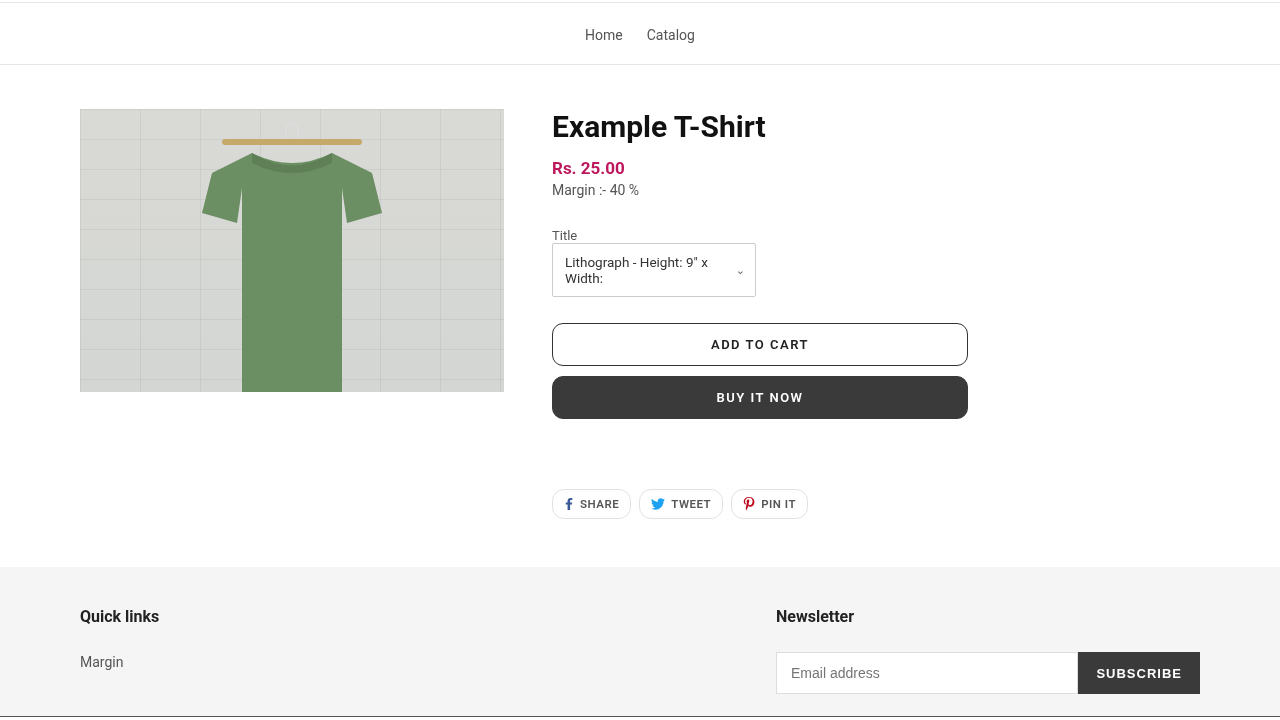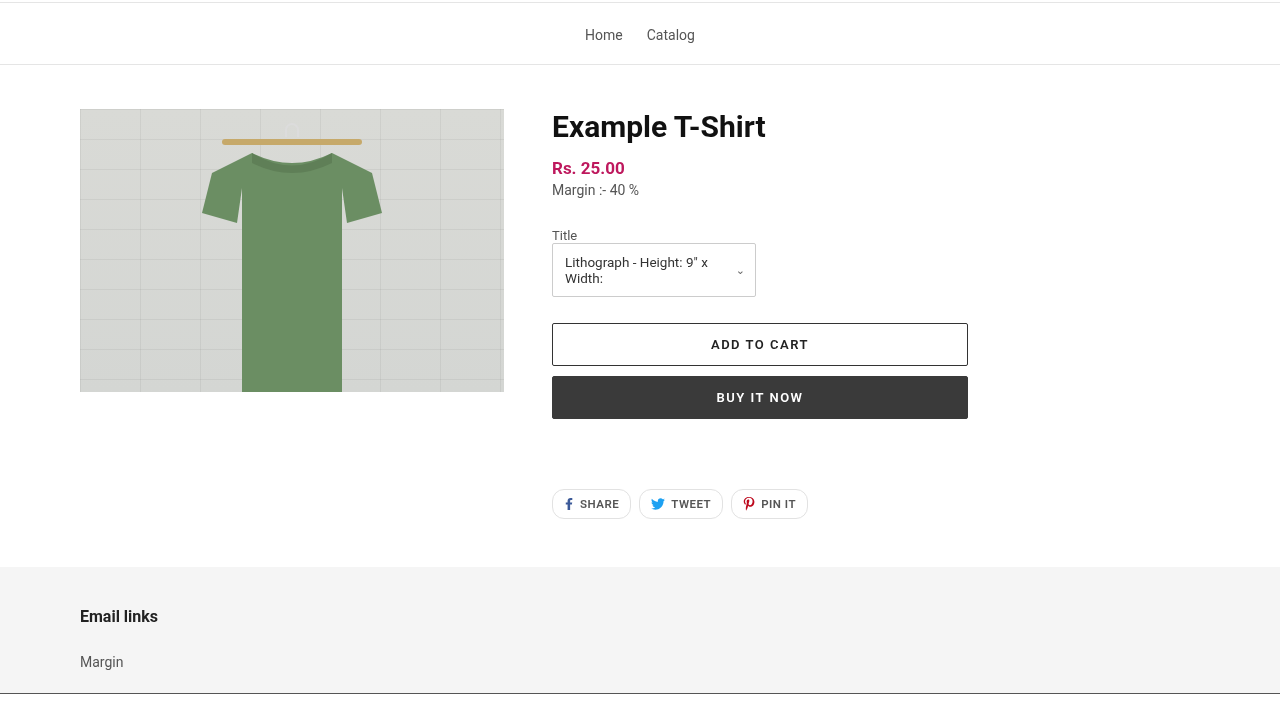--- a/index.html
+++ b/index.html
@@ -22,21 +22,21 @@
 .tshirt { position: absolute; left: 50%; transform: translateX(-50%); top: 34px; width: 220px; }
 .tshirt svg { display: block; }
 
 .product-info { flex: 1; padding-left: 24px; }
 .product-title { font-size: 30px; font-weight: 700; color: #111; margin-bottom: 14px; }
 .price { font-size: 17px; font-weight: 700; color: #be185d; margin-bottom: 4px; }
 .margin-text { font-size: 14px; color: #555; margin-bottom: 30px; }
 .variant-label { font-size: 13px; color: #555; }
 .selectwrap { display: inline-block; border: 1px solid #ccc; border-radius: 2px; padding: 10px 12px; width: 204px; font-size: 13.5px; color: #333; position: relative; margin-bottom: 26px; background: #fff; }
 .selectwrap .chev { position: absolute; right: 10px; top: 50%; transform: translateY(-50%); font-size: 11px; color: #666; }
-.btn { display: block; width: 416px; padding: 13px 0; text-align: center; font-size: 13px; letter-spacing: 1.5px; font-weight: 600; border-radius: 2px; margin-bottom: 10px; cursor: pointer; }
+.btn { display: block; width: 416px; padding: 13px 0; text-align: center; font-size: 13px; letter-spacing: 1.5px; font-weight: 600; border-radius: 11px; margin-bottom: 10px; cursor: pointer; }
 .btn-outline { border: 1px solid #333; color: #222; background: #fff; }
 .btn-solid { background: #3a3a3a; color: #fff; border: 1px solid #3a3a3a; }
 
 .social { display: flex; gap: 8px; margin-top: 70px; }
 .social-btn { border: 1px solid #e2e2e2; border-radius: 12px; padding: 7px 11px; font-size: 11.5px; font-weight: 600; letter-spacing: 0.5px; color: #555; display: inline-flex; align-items: center; gap: 6px; cursor: pointer; background: #fff; }
 .icon-fb { width: 10px; height: 12px; }
 .icon-tw { width: 14px; height: 12px; }
 .icon-pn { width: 12px; height: 14px; }
 
 footer { background: #f5f5f5; border-bottom: 1px solid #555; padding: 40px 0 22px; }
@@ -110,17 +110,24 @@
         </div>
       </div>
     </div>
 
   </div>
 </div>
 
 <footer>
   <div class="container footer-grid">
     <div class="footer-col">
-      <h3>Email links</h3>
+      <h3>Quick links</h3>
       <a href="#">Margin</a>
+    </div>
+    <div class="footer-col">
+      <h3>Newsletter</h3>
+      <div class="news-form">
+        <input type="text" placeholder="Email address" style="">
+        <button>SUBSCRIBE</button>
+      </div>
     </div>
   </div>
 </footer>
 
 </body></html>

